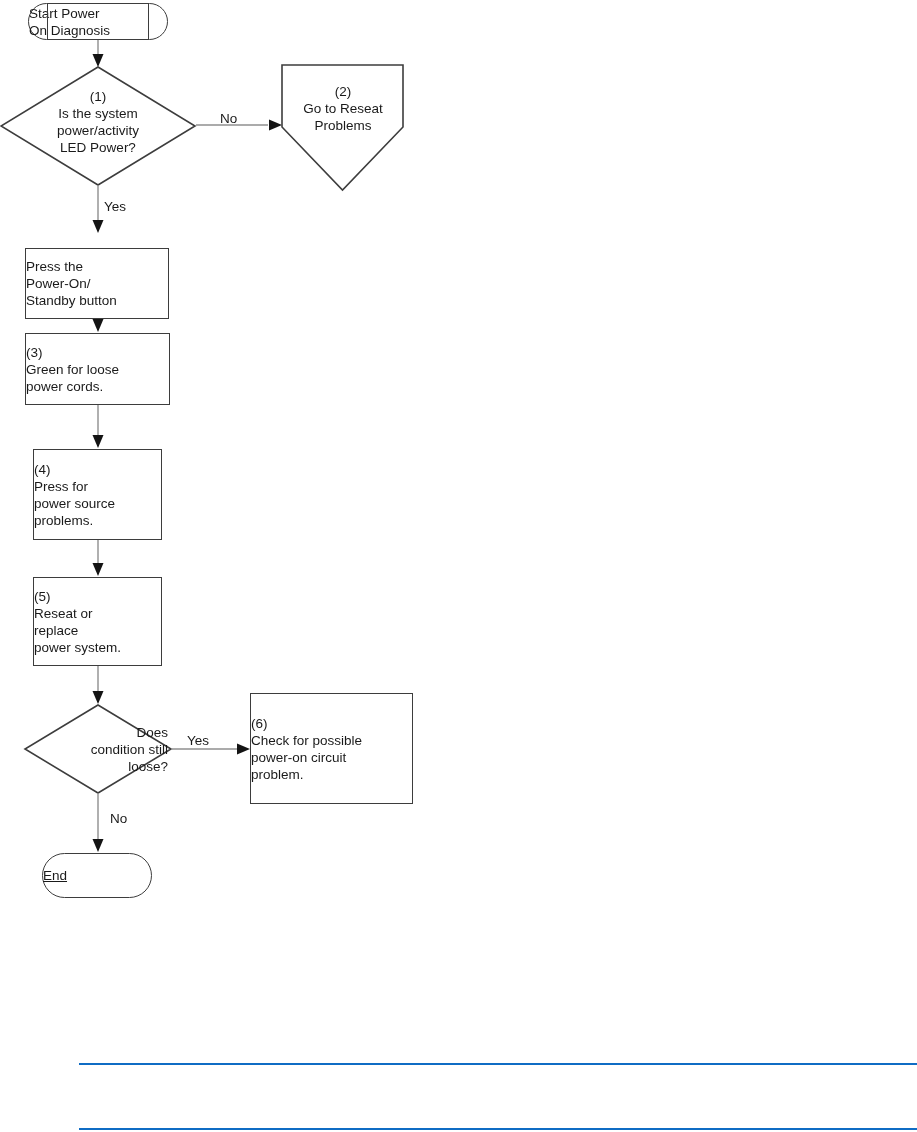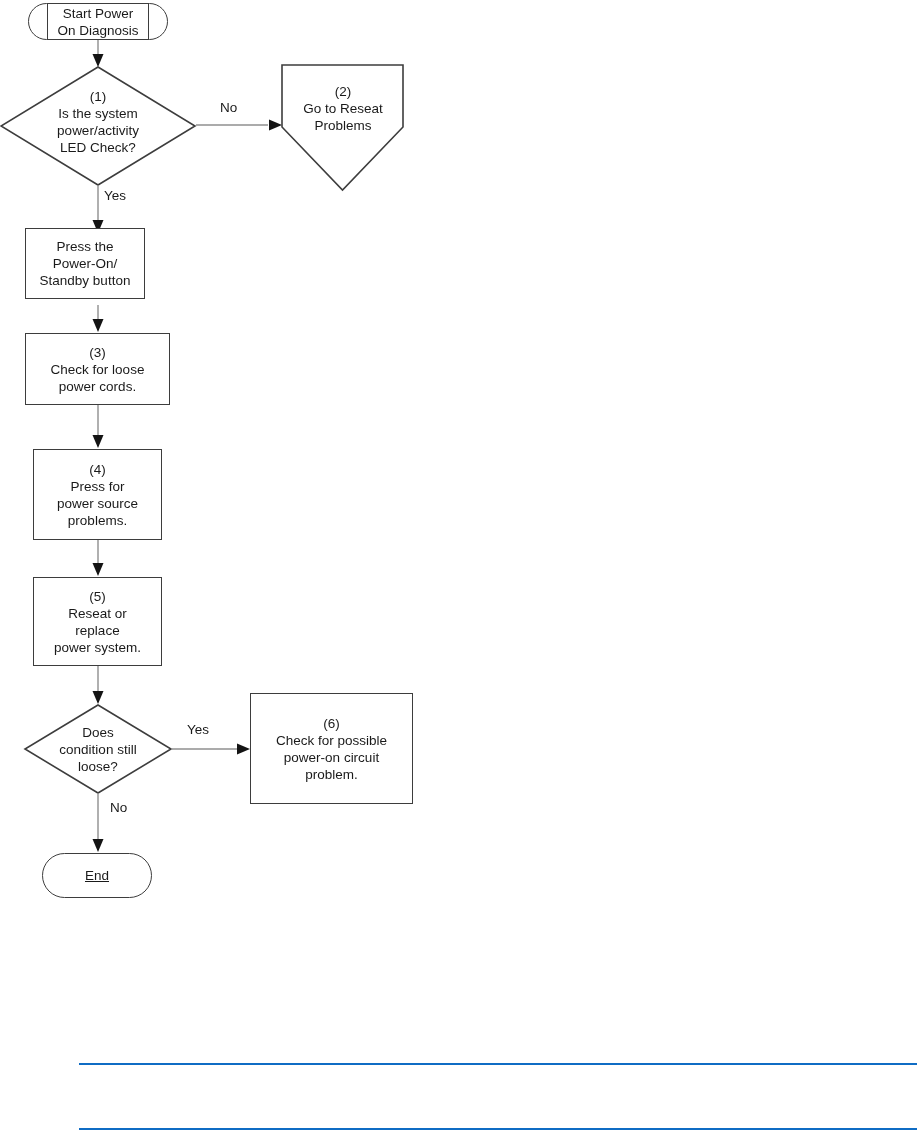--- a/index.html
+++ b/index.html
@@ -21,21 +21,21 @@
     left: 0;
     top: 0;
   }
   .node {
     position: absolute;
     box-sizing: border-box;
     background: #ffffff;
     border: 1.6px solid #3d3d3d;
     display: flex;
     flex-direction: column;
-    align-items: center;
+    align-items: flex-start;
     justify-content: center;
     text-align: center;
     font-size: 13.5px;
     line-height: 17px;
   }
   .terminator {
     border-radius: 24px;
   }
   .cap-line {
     position: absolute;
@@ -49,20 +49,21 @@
   .shape-text {
     position: absolute;
     text-align: center;
     font-size: 13.5px;
     line-height: 17px;
   }
   .edge-label {
     position: absolute;
     font-size: 13.5px;
     line-height: 15px;
+    margin-top: 11px;
   }
   .rule {
     position: absolute;
     height: 2px;
     background: #0f6cc4;
   }
   svg polygon.shape {
     fill: #ffffff;
     stroke: #3d3d3d;
     stroke-width: 1.6;
@@ -121,59 +122,59 @@
     <div class="cap-line left"></div>
     <div class="cap-line right"></div>
     <div>Start Power</div>
     <div>On Diagnosis</div>
   </div>
 
   <div class="shape-text" style="left:18px; top:88px; width:160px;">
     <div>(1)</div>
     <div>Is the system</div>
     <div>power/activity</div>
-    <div>LED Check?</div>
+    <div>LED Power?</div>
   </div>
 
   <div class="shape-text" style="left:273px; top:83px; width:140px;">
     <div>(2)</div>
     <div>Go to Reseat</div>
     <div>Problems</div>
   </div>
 
   <div class="edge-label" style="left:220px; top:100px;">No</div>
   <div class="edge-label" style="left:104px; top:188px;">Yes</div>
 
-  <div class="node" style="left:25px; top:228px; width:120px; height:71px;">
+  <div class="node" style="left:25px; top:248px; width:144px; height:71px;">
     <div>Press the</div>
     <div>Power-On/</div>
     <div>Standby button</div>
   </div>
 
   <div class="node" style="left:25px; top:333px; width:145px; height:72px;">
     <div>(3)</div>
-    <div>Check for loose</div>
+    <div>Green for loose</div>
     <div>power cords.</div>
   </div>
 
   <div class="node" style="left:33px; top:449px; width:129px; height:91px;">
     <div>(4)</div>
     <div>Press for</div>
     <div>power source</div>
     <div>problems.</div>
   </div>
 
   <div class="node" style="left:33px; top:577px; width:129px; height:89px;">
     <div>(5)</div>
     <div>Reseat or</div>
     <div>replace</div>
     <div>power system.</div>
   </div>
 
-  <div class="shape-text" style="left:28px; top:724px; width:140px;">
+  <div class="shape-text" style="left:28px; top:724px; width:140px;text-align:right;">
     <div>Does</div>
     <div>condition still</div>
     <div>loose?</div>
   </div>
 
   <div class="edge-label" style="left:187px; top:722px;">Yes</div>
   <div class="edge-label" style="left:110px; top:800px;">No</div>
 
   <div class="node" style="left:250px; top:693px; width:163px; height:111px;">
     <div>(6)</div>

